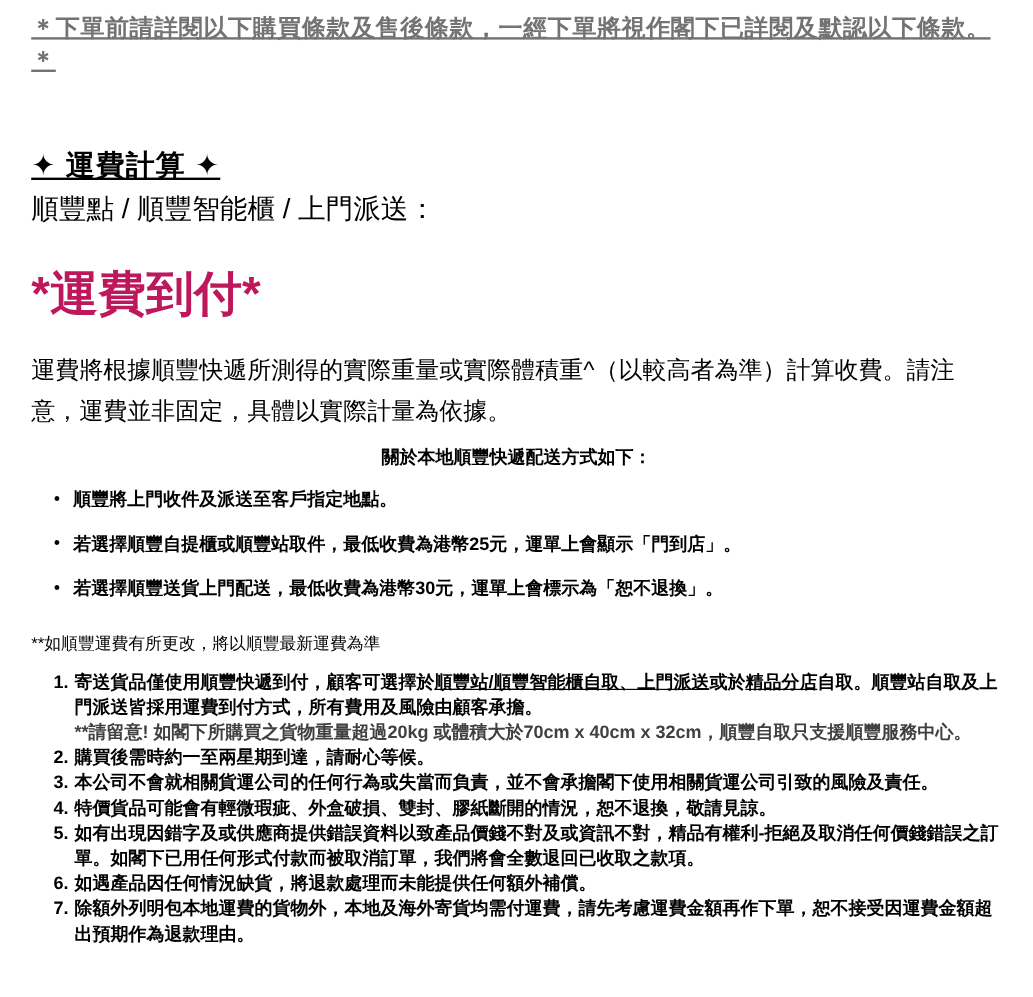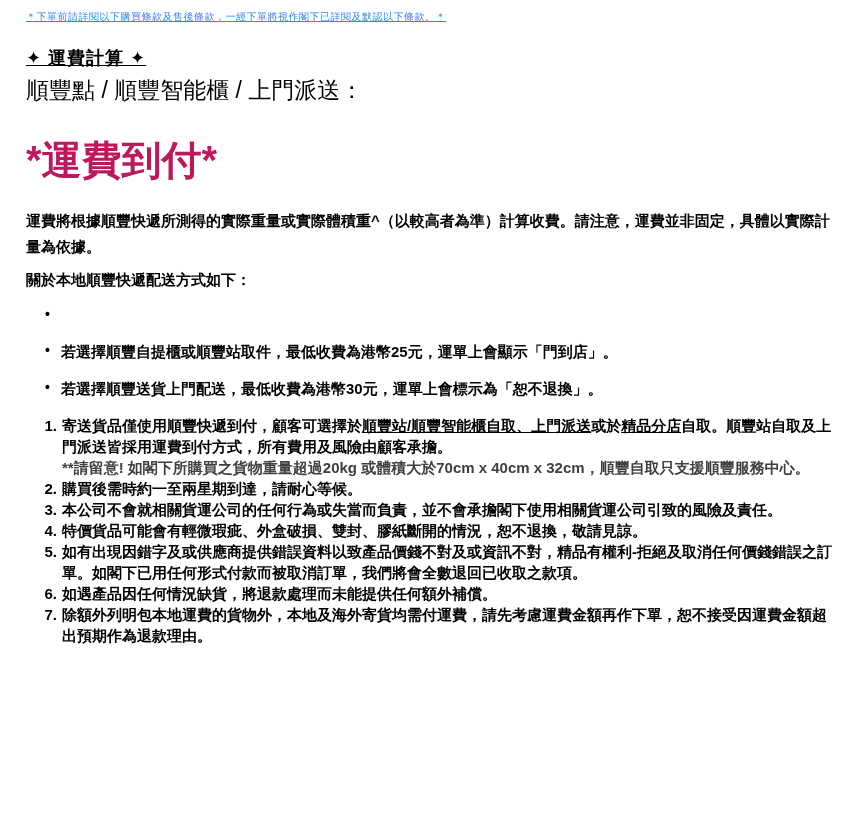--- a/index.html
+++ b/index.html
@@ -8,57 +8,58 @@
     width: 861px;
     height: 831px;
     overflow: hidden;
     background: #ffffff;
     color: #000000;
     font-family: "Liberation Sans", "DejaVu Sans", sans-serif;
   }
   .page { padding: 8px 26px 0 26px; }
 
   .top-notice {
-    color: #3b82f6;
-    font-weight: normal;
-    font-size: 10px;
+    color: #737373;
+    font-weight: bold;
+    font-size: 20px;
     text-decoration: underline;
     margin: 2px 0 0 0;
     letter-spacing: 0.5px;
   }
 
   .ship-heading {
-    font-size: 18px;
+    font-size: 24px;
     font-weight: bold;
     text-decoration: underline;
-    margin: 22px 0 0 0;
+    margin: 58px 0 0 0;
     letter-spacing: 1px;
   }
   .ship-subheading {
     font-size: 23px;
     font-weight: normal;
     margin: 5px 0 0 0;
   }
   .big-highlight {
     color: #be185d;
     font-size: 40px;
     font-weight: bold;
     margin: 27px 0 0 0;
   }
   .intro {
-    font-size: 15px;
-    font-weight: bold;
+    font-size: 20px;
+    font-weight: normal;
     line-height: 1.7;
     margin: 20px 0 0 0;
     max-width: 812px;
   }
   .methods-intro {
     font-size: 15px;
     font-weight: bold;
     margin: 12px 0 0 0;
+    text-align: center;
   }
   .bullets {
     margin: 15px 0 0 0;
     padding: 0;
     list-style: none;
   }
   .bullets li {
     display: flex;
     font-size: 15px;
     font-weight: bold;
@@ -119,31 +120,33 @@
 
   <div class="big-highlight">*運費到付*</div>
 
   <p class="intro">運費將根據順豐快遞所測得的實際重量或實際體積重^（以較高者為準）計算收費。請注意，運費並非固定，具體以實際計量為依據。</p>
 
   <p class="methods-intro">關於本地順豐快遞配送方式如下：</p>
 
   <ul class="bullets">
     <li>
       <span class="dot">•</span>
+      <span>順豐將上門收件及派送至客戶指定地點。</span>
     </li>
     <li>
       <span class="dot">•</span>
       <span>若選擇順豐自提櫃或順豐站取件，最低收費為港幣25元，運單上會顯示「門到店」。</span>
     </li>
     <li>
       <span class="dot">•</span>
       <span>若選擇順豐送貨上門配送，最低收費為港幣30元，運單上會標示為「恕不退換」。</span>
     </li>
   </ul>
 
+  <p class="update-note">**如順豐運費有所更改，將以順豐最新運費為準</p>
 
 
 
   <div class="terms-list">
 
     <div class="term">
       <span class="num">1.</span>
       <span class="txt">
         <span>寄送貨品僅使用順豐快遞到付，顧客可選擇於</span><span class="em-underline">順豐站/順豐智能櫃自取、上門派送</span><span>或於</span><span class="em-underline">精品分店</span><span>自取。順豐站自取及上門派送皆採用運費到付方式，所有費用及風險由顧客承擔。</span>
         <span class="term-warning">**請留意! 如閣下所購買之貨物重量超過20kg 或體積大於70cm x 40cm x 32cm，順豐自取只支援順豐服務中心。</span>

